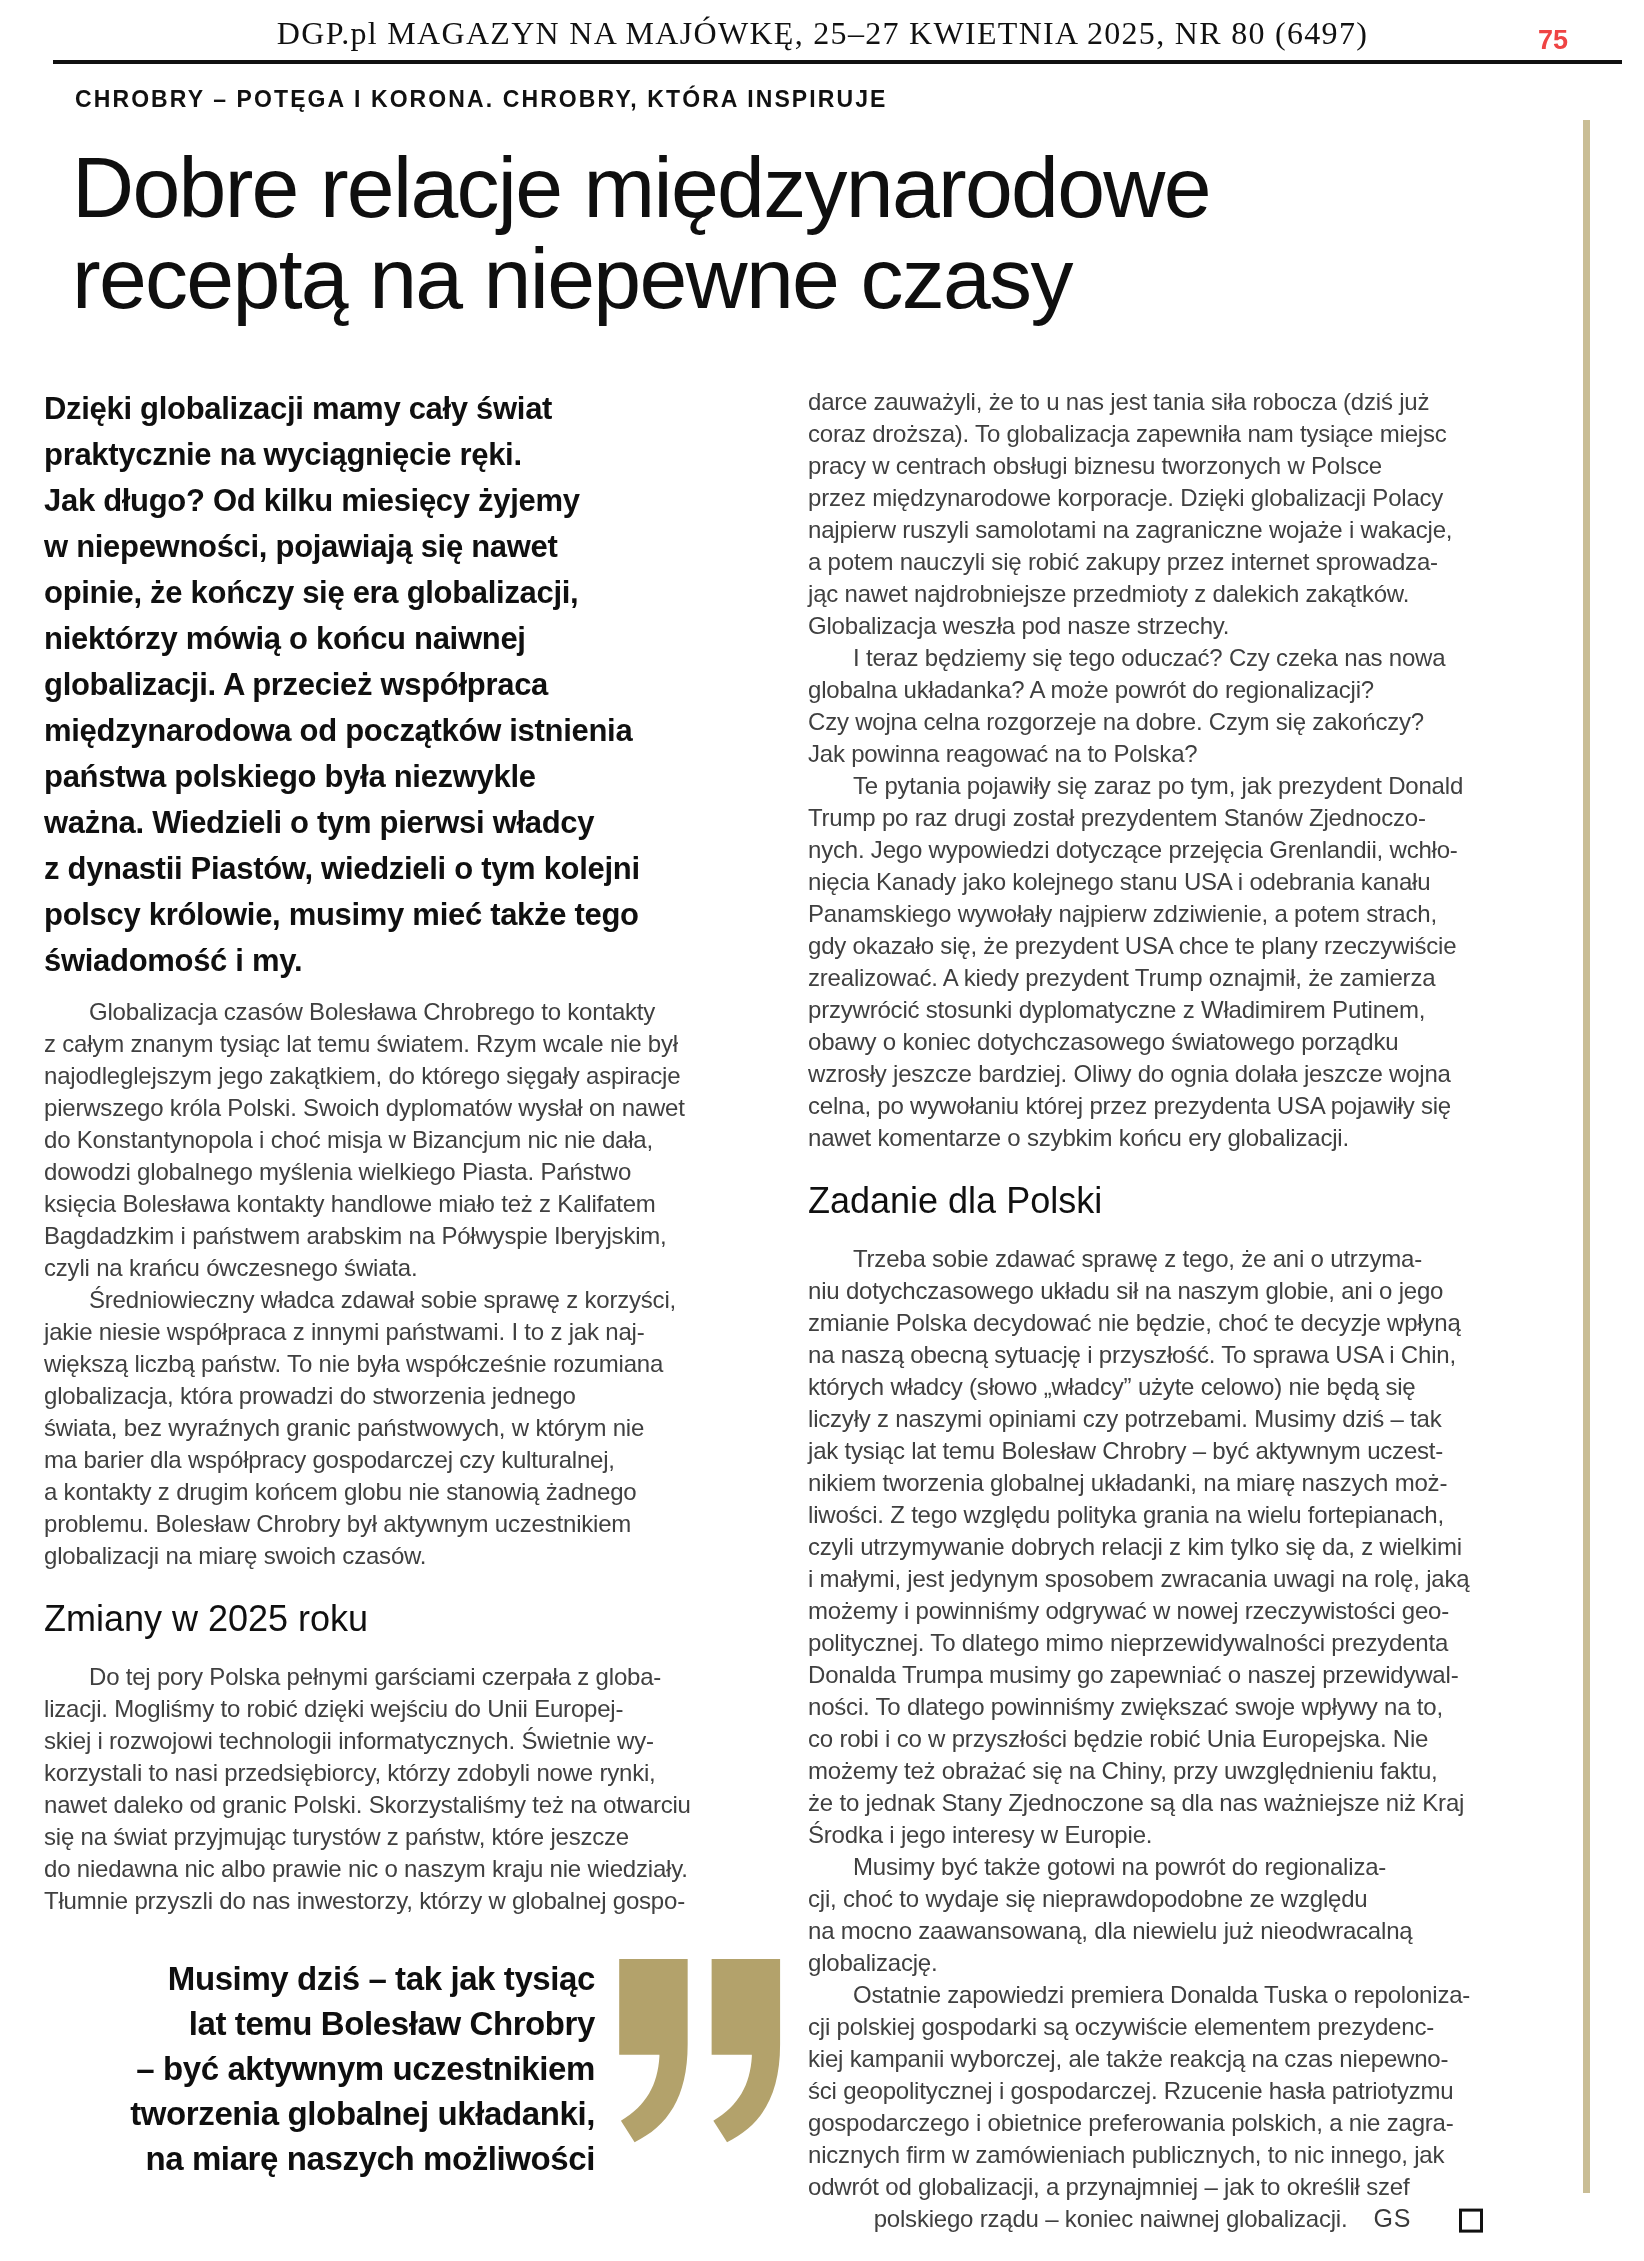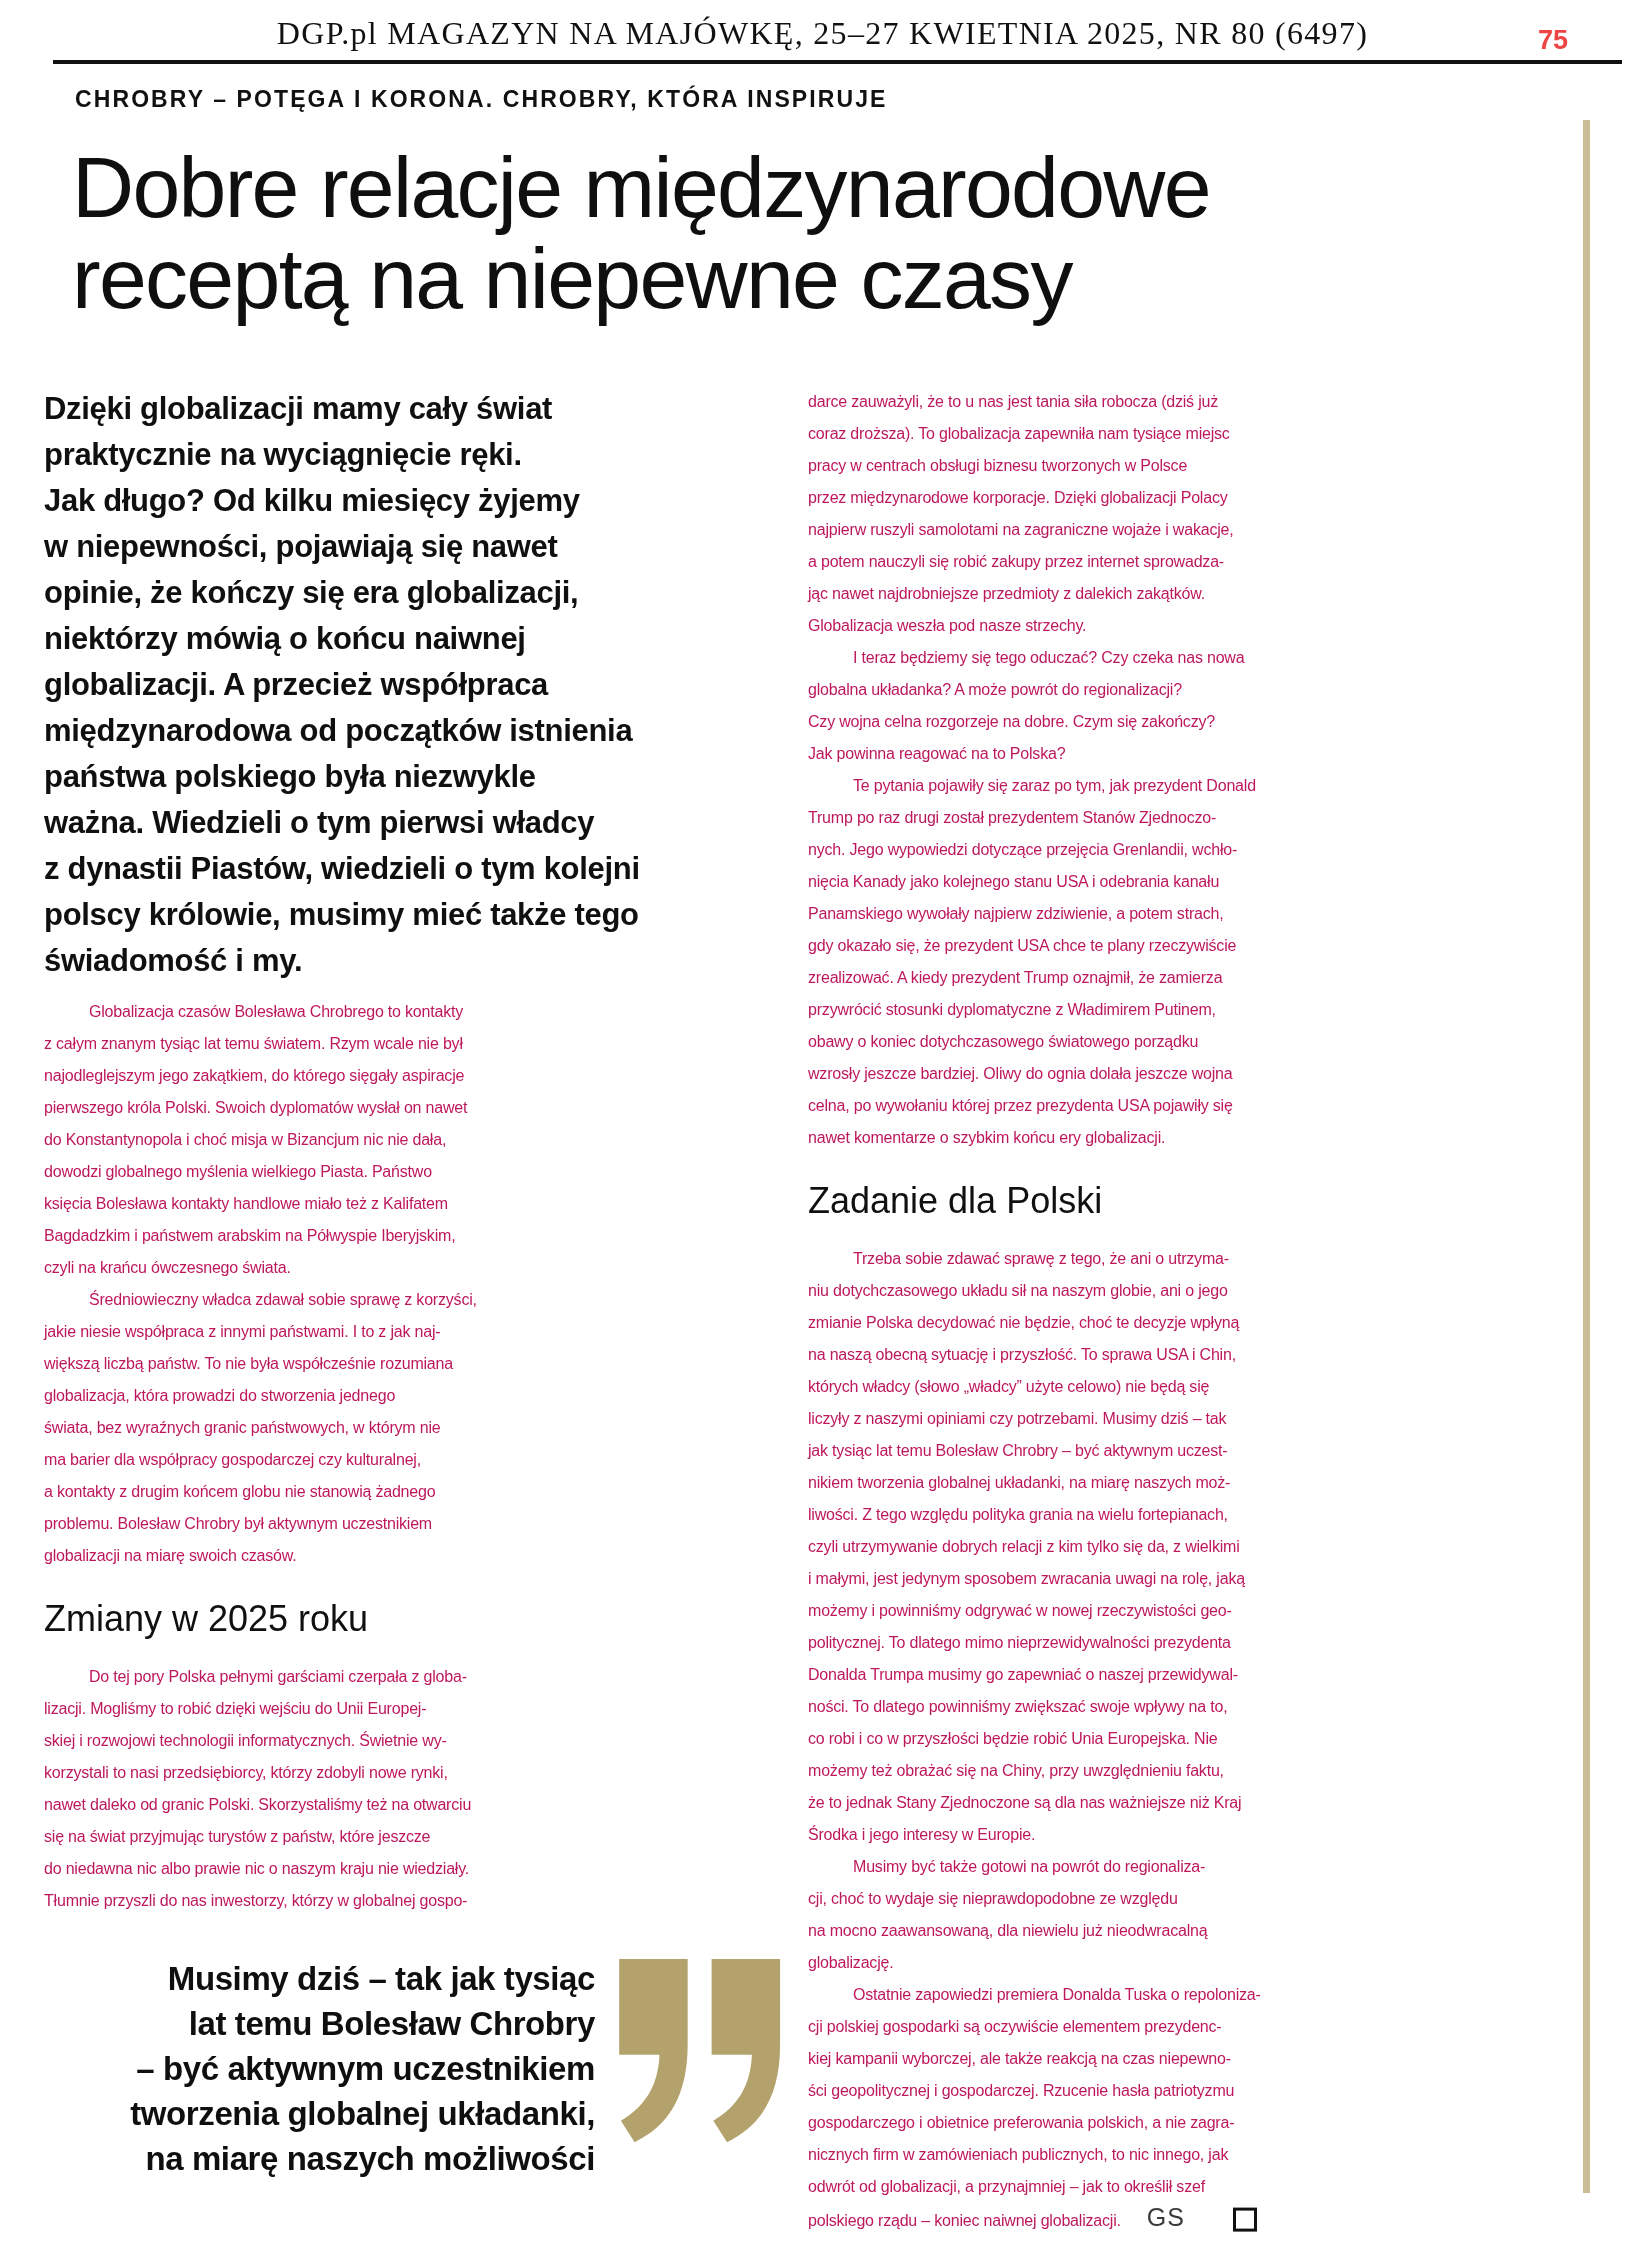--- a/index.html
+++ b/index.html
@@ -66,25 +66,25 @@
   .lead{
     font-size:31px;
     font-weight:700;
     line-height:46px;
     letter-spacing:-0.3px;
     white-space:pre-line;
     margin-bottom:12px;
     color:#101010;
   }
   .body{
-    font-size:16px;
+    font-size:24px;
     line-height:32px;
     letter-spacing:-0.2px;
     white-space:pre-line;
-    color:#be185d;
+    color:#404040;
   }
   .indent{text-indent:45px;}
   .subhead{
     font-size:36px;
     font-weight:400;
     letter-spacing:0;
     color:#101010;
     margin:26px 0 20.6px 0;
   }
   .pullquote{
@@ -102,21 +102,21 @@
     white-space:pre-line;
     color:#0f0f0f;
   }
   .pq-mark{
     margin-left:24px;
     margin-top:3.4px;
     flex:0 0 auto;
   }
   .lastline{
     display:flex;
-    justify-content:flex-start;
+    justify-content:center;
     align-items:baseline;
   }
   .sig-group{
     display:inline-flex;
     align-items:center;
     gap:48px;
     margin-left:26px;
   }
   .sig{
     font-size:25px;

